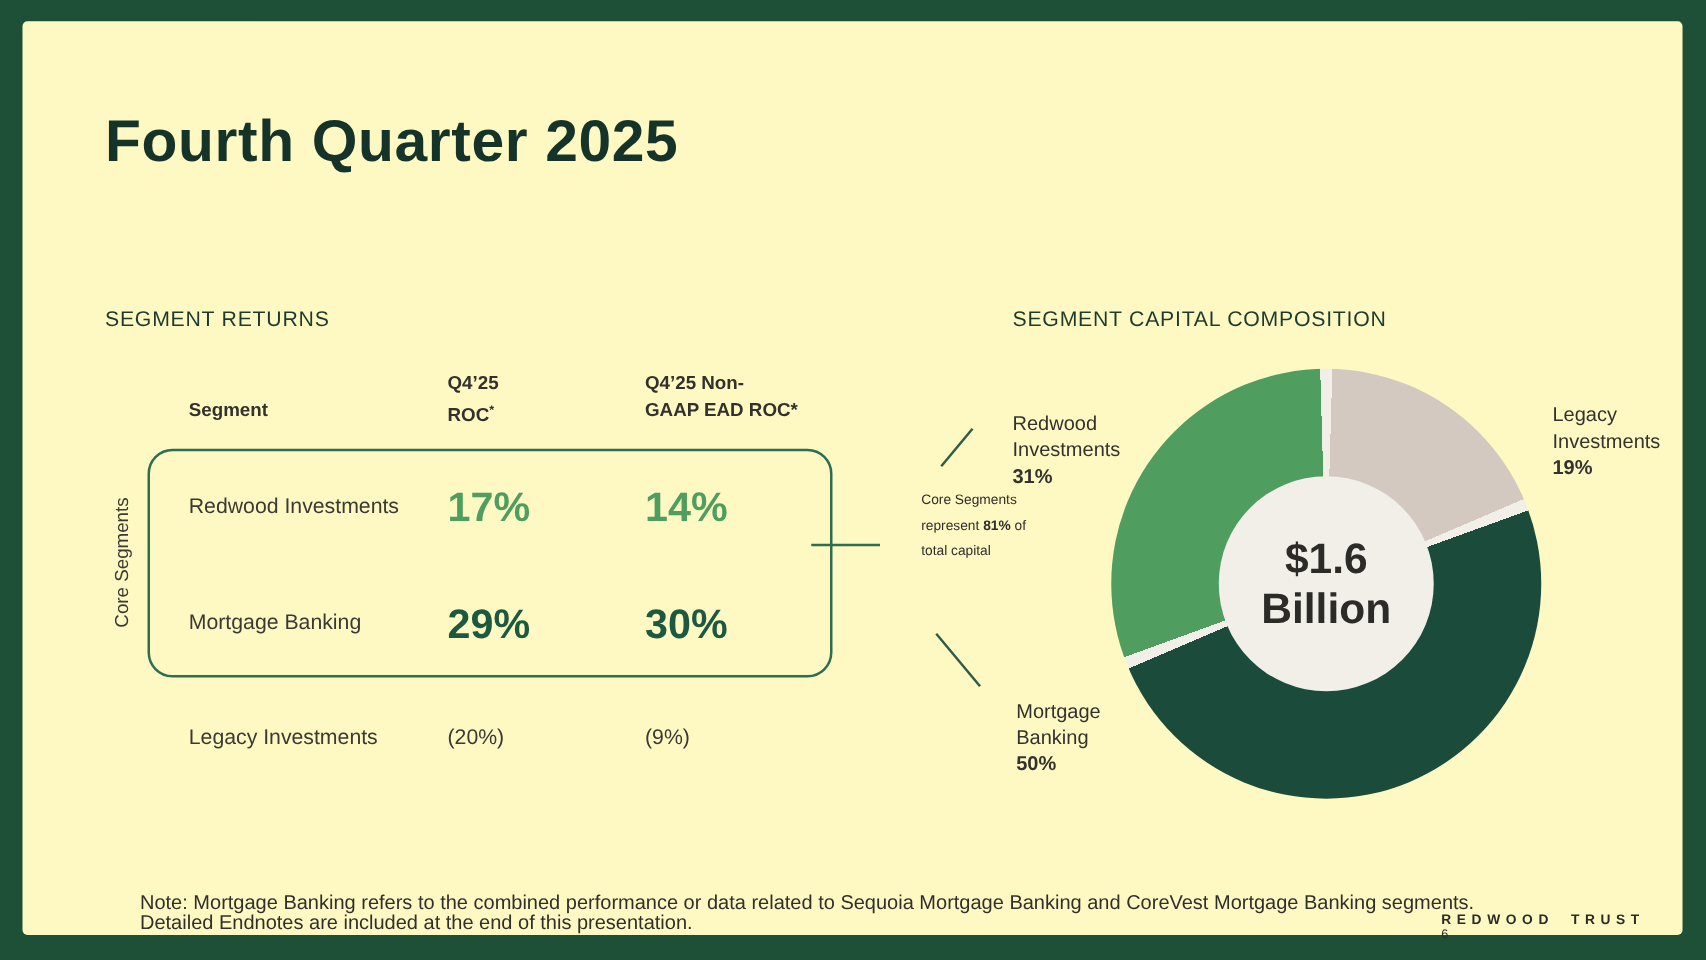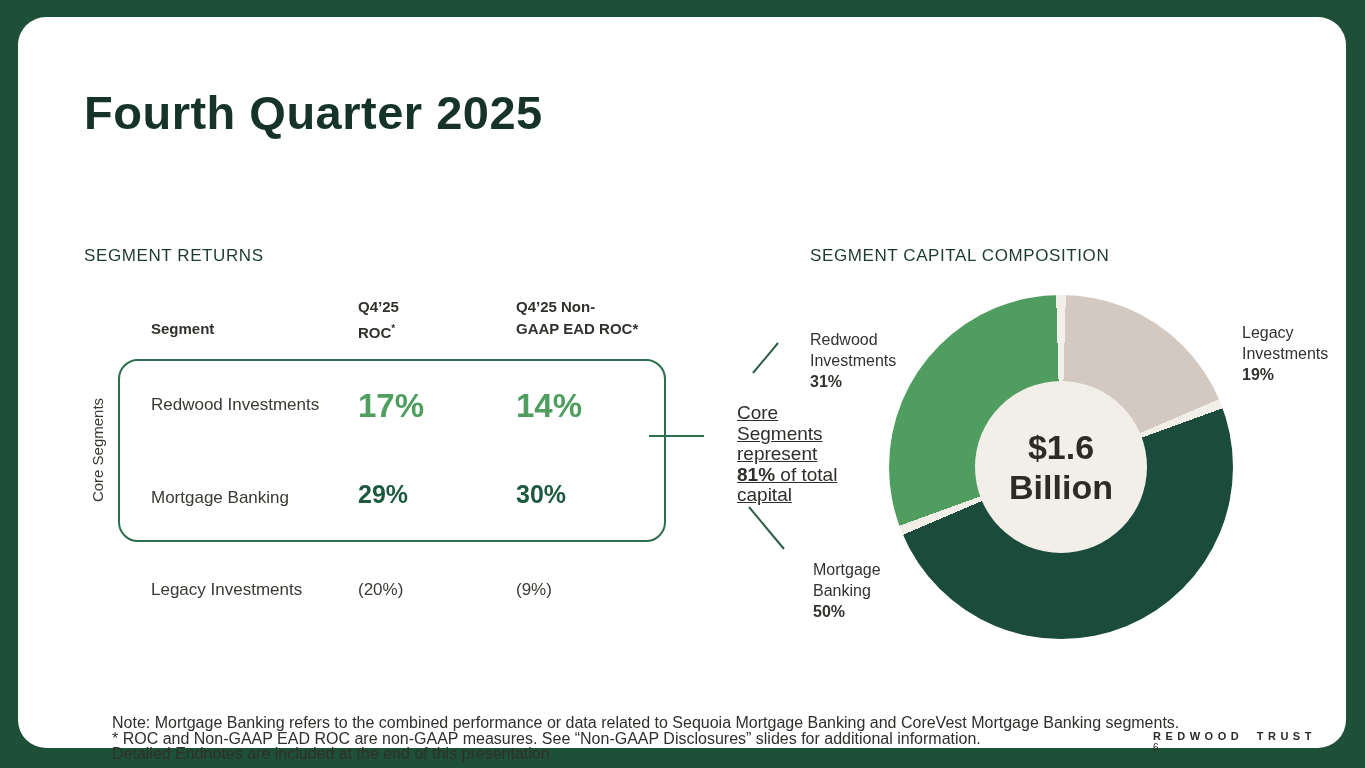--- a/index.html
+++ b/index.html
@@ -6,36 +6,36 @@
   html, body { width: 1365px; height: 768px; overflow: hidden; }
   body {
     background: #1E5038;
     font-family: "Liberation Sans", sans-serif;
     color: #33322E;
     position: relative;
   }
   .stage { position: absolute; inset: 0; width: 1365px; height: 768px; }
   .card {
     position: absolute; left: 18px; top: 17px; right: 19px; bottom: 20px;
-    background: #ffffff; border-radius: 28px;
+    background: #fef9c3; border-radius: 4px;
   }
   
   .title { position: absolute; left: 66px; top: 66px; color: #16332A; font-weight: 700; }
   .title .line { font-size: 47px; line-height: 59px; letter-spacing: 0.5px; }
   .title .suffix { font-size: 30px; letter-spacing: 1px; margin-left: 14px; }
   
   .section-heading {
     position: absolute; font-size: 17px; font-weight: 400; color: #1D3B2D; letter-spacing: 0.6px;
   }
   
   .th { position: absolute; font-size: 15px; font-weight: 700; color: #32312D; line-height: 22px; }
   .th sup { font-size: 10px; }
   .seg-label { position: absolute; font-size: 17px; color: #3A3934; }
   .val-green { position: absolute; font-size: 33px; font-weight: 700; color: #4F9D5F; }
-  .val-dark  { position: absolute; font-size: 25px; font-weight: 700; color: #1D5941; }
+  .val-dark  { position: absolute; font-size: 33px; font-weight: 700; color: #1D5941; }
   .val-plain { position: absolute; font-size: 17px; color: #3A3934; }
   .core-box {
     position: absolute; left: 100px; top: 342px; width: 548px; height: 183px;
     border: 2px solid #2D6E50; border-radius: 20px;
   }
   .group-label {
     position: absolute; left: 21px; top: 423px; width: 120px; height: 20px;
     font-size: 15px; color: #3A3934; text-align: center;
     transform: rotate(-90deg);
   }
@@ -47,22 +47,22 @@
   .donut-hole {
     position: absolute; left: 86px; top: 86px; width: 172px; height: 172px;
     border-radius: 50%; background: #F2EFE9;
     display: flex; flex-direction: column; align-items: center; justify-content: center;
     text-align: right;
   }
   .donut-hole .big { font-size: 34px; font-weight: 700; color: #2C2B28; line-height: 40px; }
   .chart-label { position: absolute; font-size: 16px; line-height: 21px; color: #33322F; }
   .chart-label b { font-weight: 700; }
   .callout {
-    position: absolute; left: 719px; top: 386px; width: 106px;
-    font-size: 19px; line-height: 20.5px; color: #2F2E2B; text-decoration: underline;
+    position: absolute; left: 719px; top: 373px; width: 106px;
+    font-size: 11px; line-height: 20.5px; color: #2F2E2B;
   }
   .callout b { font-weight: 700; }
   .lines-svg { position: absolute; inset: 0; pointer-events: none; }
   
   .notes {
     position: absolute; left: 66px; top: 698px;
     font-size: 16px; line-height: 15.5px; color: #302F2C; margin-left: 28px;
   }
   .brand-row {
     position: absolute; left: 1123px; top: 713px; display: flex; align-items: baseline; flex-direction: column;
@@ -133,21 +133,20 @@
     </div>
 
     <div class="callout">
       <span>Core Segments represent</span>
       <b>81%</b>
       <span>of total capital</span>
     </div>
 
     <div class="notes">
       <div>Note: Mortgage Banking refers to the combined performance or data related to Sequoia Mortgage Banking and CoreVest Mortgage Banking segments.</div>
-      <div>* ROC and Non-GAAP EAD ROC are non-GAAP measures. See “Non-GAAP Disclosures” slides for additional information.</div>
       <div>Detailed Endnotes are included at the end of this presentation.</div>
     </div>
     <div class="brand-row">
       <span class="brand">REDWOOD TRUST</span>
       <span class="page-num">6</span>
     </div>
   </div>
 
   <svg class="lines-svg" width="1365" height="768" viewBox="0 0 1365 768">
     <line x1="649" y1="436" x2="704" y2="436" stroke="#2D6E50" stroke-width="2"></line>

